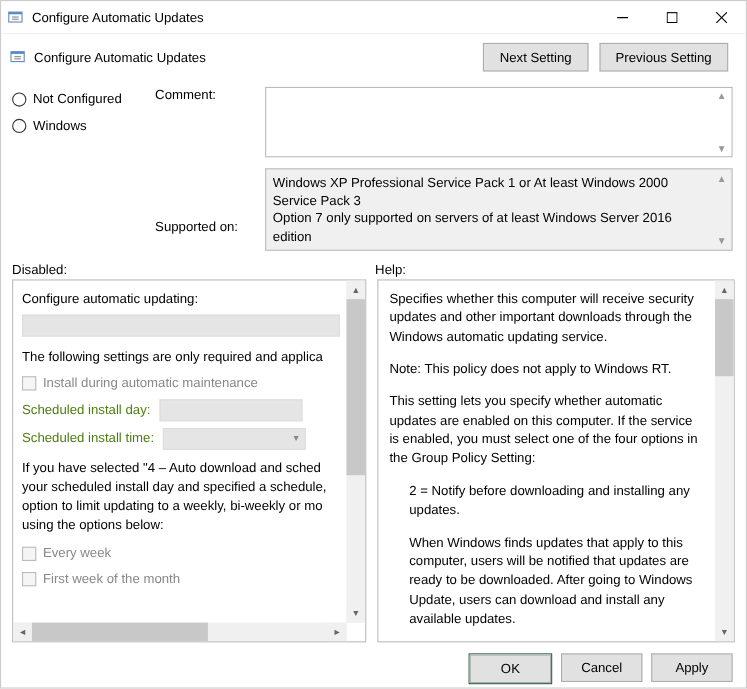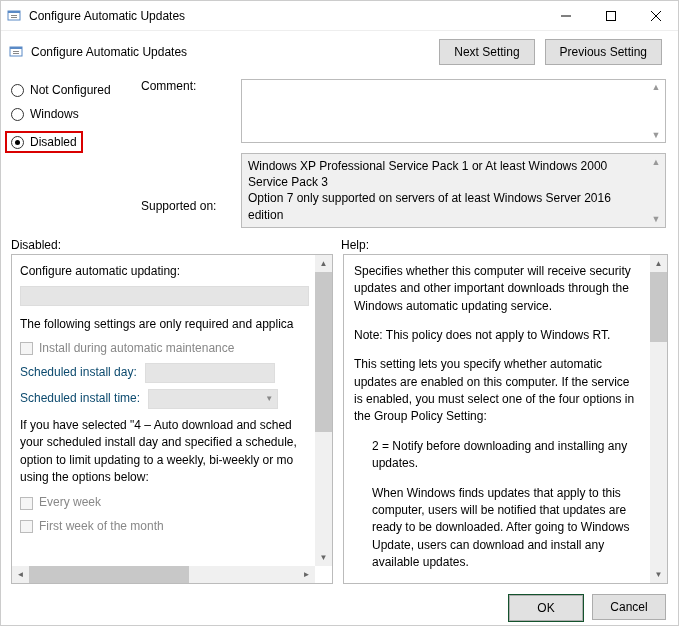--- a/index.html
+++ b/index.html
@@ -110,21 +110,21 @@
   .sthumb { flex: 0 0 auto; background: #c8c8c8; }
   .strk { flex: 1; }
   .disabled-input {
     background: #e5e5e5; border: 1px solid #ddd; height: 20px;
   }
   .checkbox-row { display: flex; align-items: center; gap: 6px; color: #888; margin: 6px 0;}
   .checkbox-box {
     width: 13px; height: 13px; border: 1px solid #bbb; background: #f5f5f5;
   }
   .field-row { display:flex; align-items:center; gap:8px; margin:6px 0;}
-  .field-row .lbl { color:#0c4a6e; }
+  .field-row .lbl { color:#4d7c0f; }
   .field-row .inp { flex:1; max-width:130px;}
   .help-para { margin: 0 0 12px 0; }
   .help-indent { padding-left: 18px; }
   .footer {
     display: flex; justify-content: flex-end; gap: 8px;
     padding: 10px 12px; 
   }
   .footer .btnwrap { }
   .footer .highlighted { border: 1px solid #14532d; padding: 0; }
   .footer button { width: 74px; }
@@ -181,26 +181,20 @@
 <div class="topform">
   <div class="radios">
     <label class="radio-row">
       <span class="radio-outer"></span>
       <span>Not Configured</span>
     </label>
     <label class="radio-row">
       <span class="radio-outer"></span>
       <span>Windows</span>
     </label>
-    <label class="radio-row highlighted">
-      <span class="radio-outer">
-          <span class="radio-dot"></span>
-        </span>
-      <span>Disabled</span>
-    </label>
   </div>
   <div class="labels-col">
     <div class="lbl1">Comment:</div>
     <div>Supported on:</div>
   </div>
   <div class="fields-col">
     <div class="textarea">
       <div class="scrollhint">
           <span>▲</span>
           <span>▼</span>
@@ -284,13 +278,14 @@
       <div class="sthumb" style="height:70px"></div>
       <div class="strk"></div>
       <div class="sbtn">▼</div>
     </div>
   </div>
 </div>
 
 <div class="footer">
   <span class="btnwrap highlighted"><button class="stdbtn">OK</button></span>
   <span class="btnwrap"><button class="stdbtn">Cancel</button></span>
+  <span class="btnwrap"><button class="stdbtn">Apply</button></span>
 </div>
 
 </body></html>

